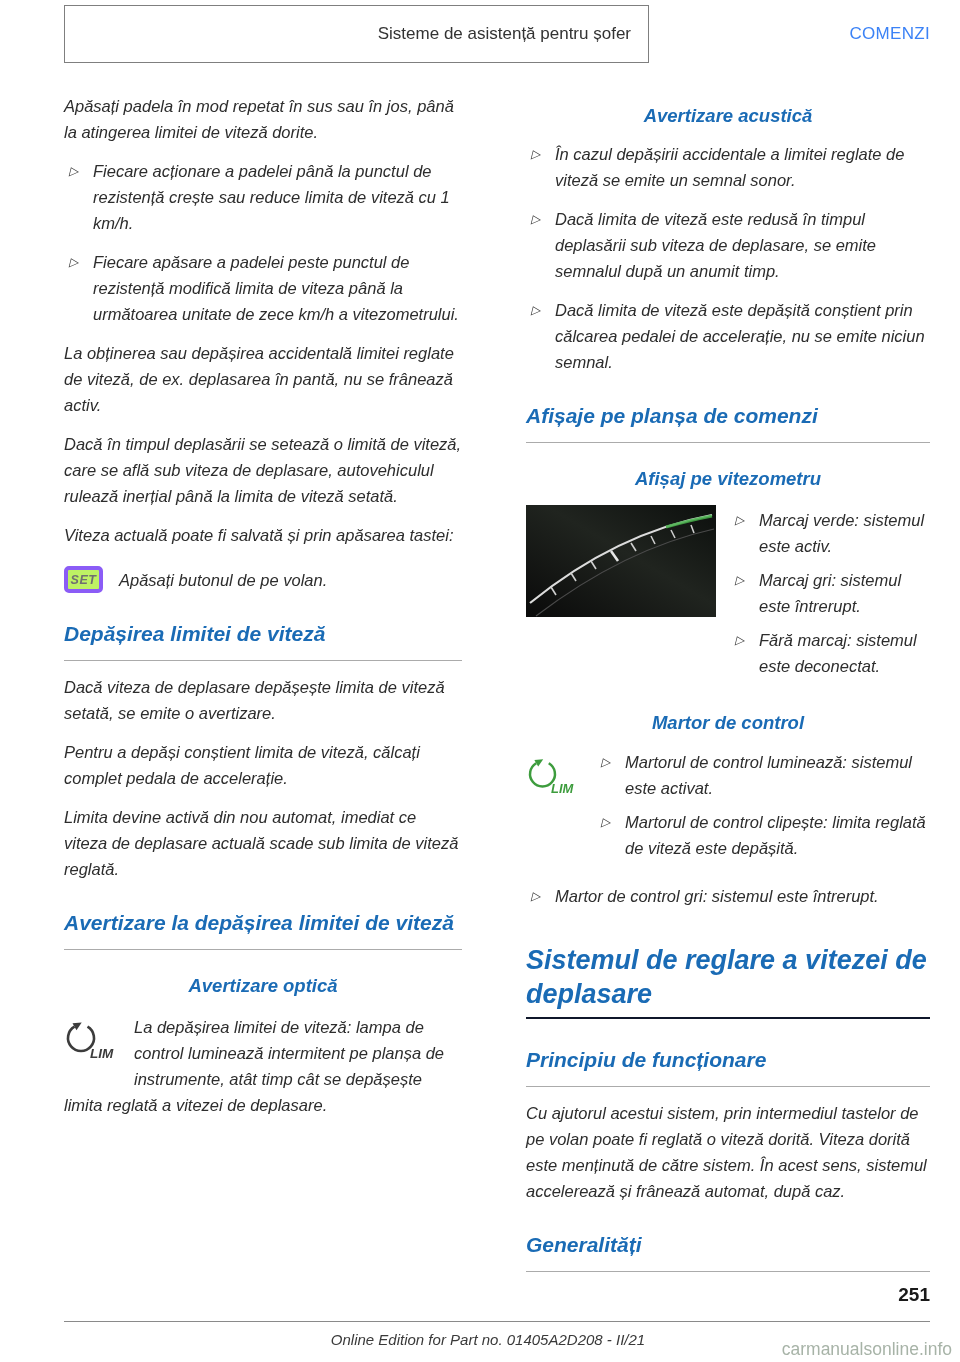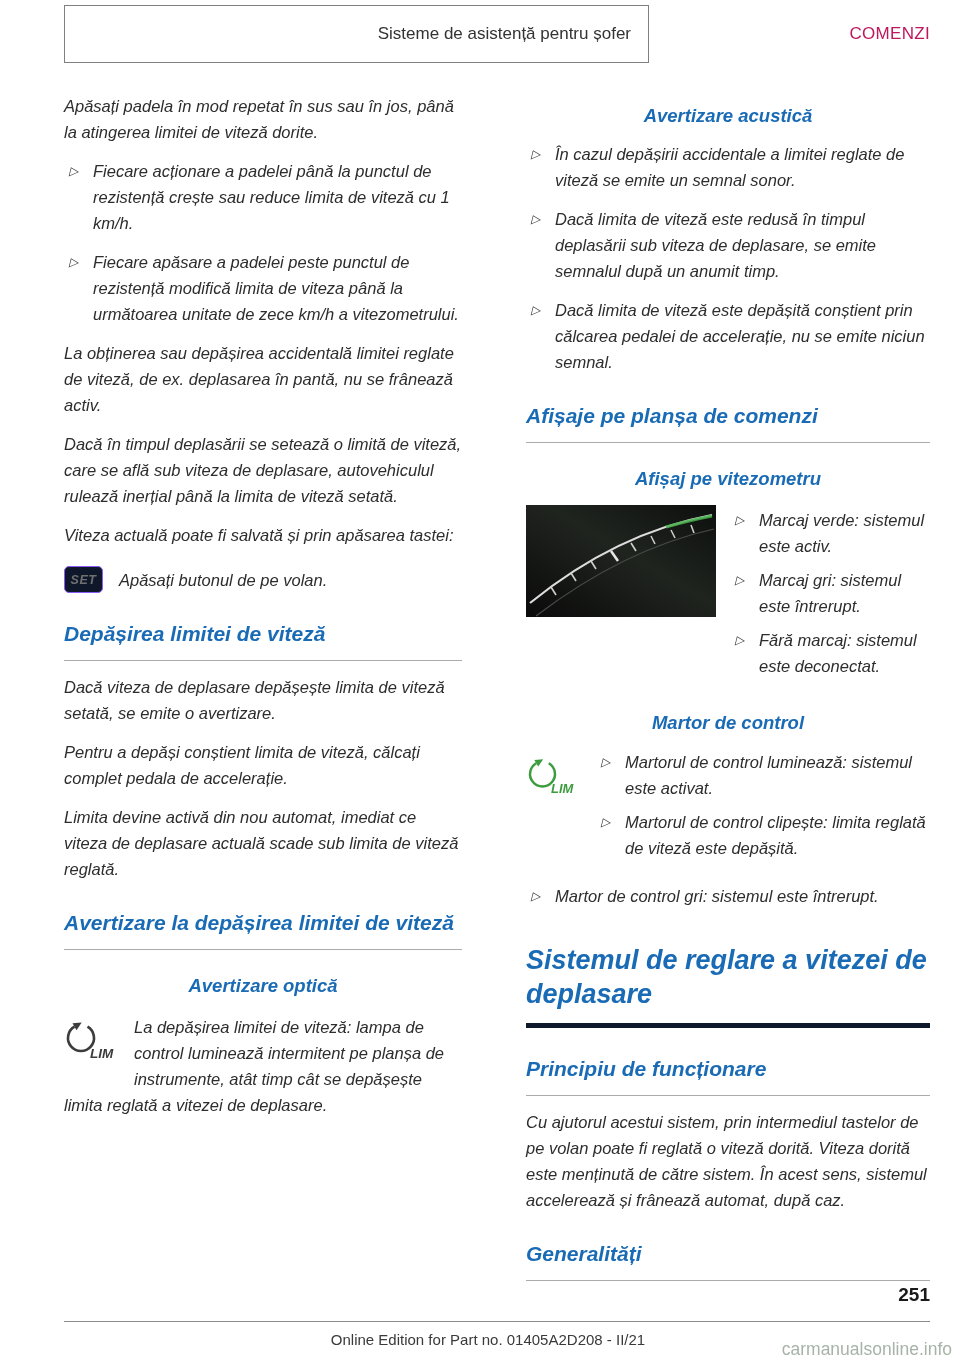--- a/index.html
+++ b/index.html
@@ -11,47 +11,47 @@
   
   .header { position: absolute; top: 5px; left: 64px; width: 866px; height: 58px; }
   .header-box {
     position: absolute; left: 0; top: 0; width: 585px; height: 58px;
     border: 1px solid #7f7f7f;
     display: flex; align-items: center; justify-content: flex-end; padding-right: 17px;
   }
   .header-title { font-size: 17px; color: #333; }
   .header-chapter {
     position: absolute; right: 0; top: 0; height: 58px;
-    display: flex; align-items: center; font-size: 17px; color: #be185d; letter-spacing: .3px; margin-left: 16px;
+    display: flex; align-items: center; font-size: 17px; color: #3b82f6; letter-spacing: .3px; margin-left: 16px;
   }
   
   .content { position: absolute; top: 80px; left: 64px; width: 866px; display: flex; gap: 64px; font-style: italic; }
   .col-left  { width: 398px; flex: none; }
   .col-right { flex: 1; }
   .col > :first-child { margin-top: 0; }
 
   .body-text { font-size: 16.5px; line-height: 26px; margin: 13px 0; }
   .h1 {
     font-size: 27px; line-height: 34px; font-weight: 700; color: #1a6bb5;
-    margin: 34px 0 14px; padding-bottom: 12px; border-bottom: 5px solid #0f172a;
+    margin: 34px 0 14px; padding-bottom: 6px; border-bottom: 2px solid #0f172a;
   }
   .h2 {
     font-size: 21px; line-height: 26px; font-weight: 700; color: #1a6bb5;
     margin: 28px 0 12px; padding-bottom: 13px; border-bottom: 1px solid #ababab;
   }
   .h3 { font-size: 18.5px; line-height: 24px; font-weight: 700; color: #1a6bb5; margin: 24px 0 10px; text-align: center; }
 
   .bullet { position: relative; padding-left: 29px; margin: 13px 0; font-size: 16.5px; line-height: 26px; }
   .bullet .marker { position: absolute; left: 5px; top: 0; font-size: 12px; line-height: 26px; color: #3a3a3a; }
 
   
   .set-row { display: flex; align-items: center; gap: 16px; margin: 18px 0; }
   .set-btn {
     width: 39px; height: 27px; flex: none; border-radius: 5px;
-    background: #0f172a; border: 1px solid #8b5cf6; color: #707070;
+    background: #bef264; border: 4px solid #8b5cf6; color: #707070;
     font-size: 12.5px; font-weight: 700; letter-spacing: .5px;
     display: flex; align-items: center; justify-content: center;
   }
   .set-text { font-size: 16.5px; line-height: 26px; }
 
   
   .lim-block { margin: 16px 0; }
   .lim-block::after { content: ""; display: block; clear: both; }
   .lim-float { float: left; width: 58px; margin: 2px 12px 4px 0; }
   .lim-dark  { color: #3c3c3c; }
@@ -68,21 +68,21 @@
   
   .martor-row { display: flex; gap: 12px; margin: 14px 0; align-items: flex-start; }
   .martor-icon { width: 58px; flex: none; padding-top: 4px; }
   .martor-bullets { flex: 1; }
   .martor-bullets .bullet { margin: 8px 0; }
   .martor-bullets .bullet:first-child { margin-top: 0; }
 
   
   .page-number { position: absolute; right: 30px; bottom: 56px; font-size: 19px; font-weight: 700; color: #1a1a1a; }
   .footer-line { position: absolute; left: 64px; right: 30px; bottom: 40px; border-top: 1px solid #8a8a8a; }
-  .edition { position: absolute; left: 16px; right: 0; bottom: 14px; text-align: center; font-size: 15px; color: #3a3a3a; }
+  .edition { position: absolute; left: 16px; right: 0; bottom: 14px; text-align: center; font-size: 15px; color: #3a3a3a; font-style: italic; }
   .watermark { position: absolute; right: 8px; bottom: 2px; font-size: 17.5px; color: #a7b3a7; }
 </style>
 </head>
 <body>
 
 <div class="header">
   <div class="header-box">
     <span class="header-title">Sisteme de asistență pentru șofer</span>
   </div>
   <span class="header-chapter">COMENZI</span>

